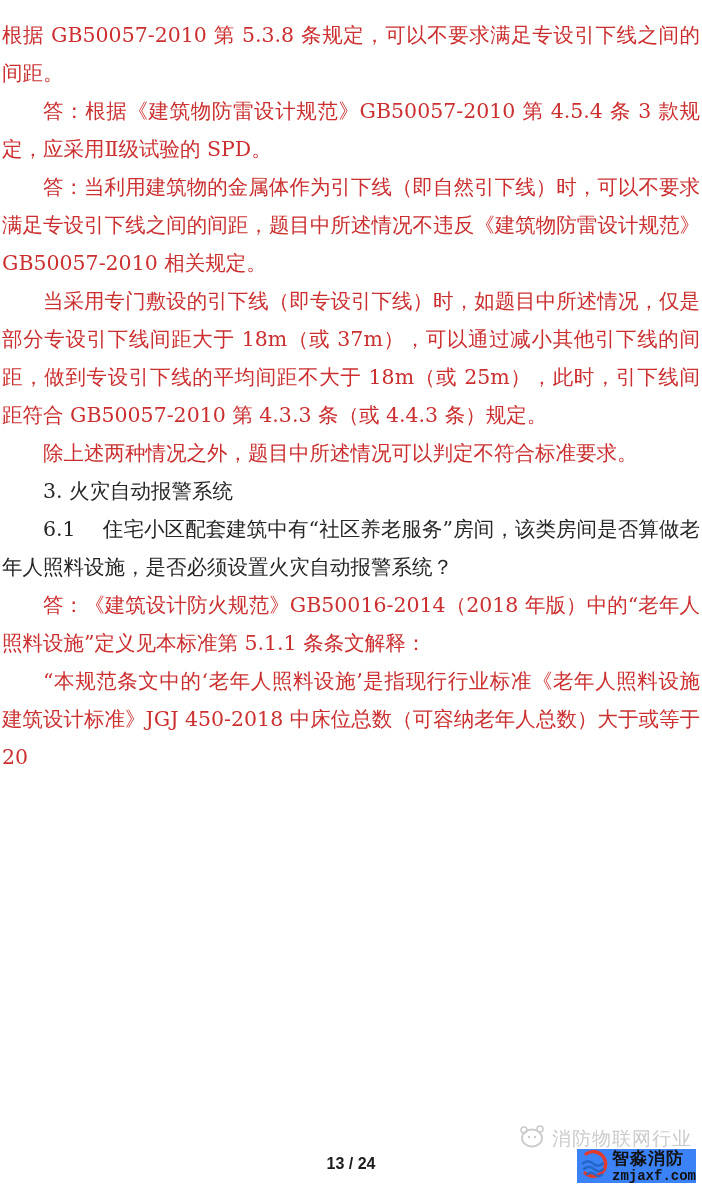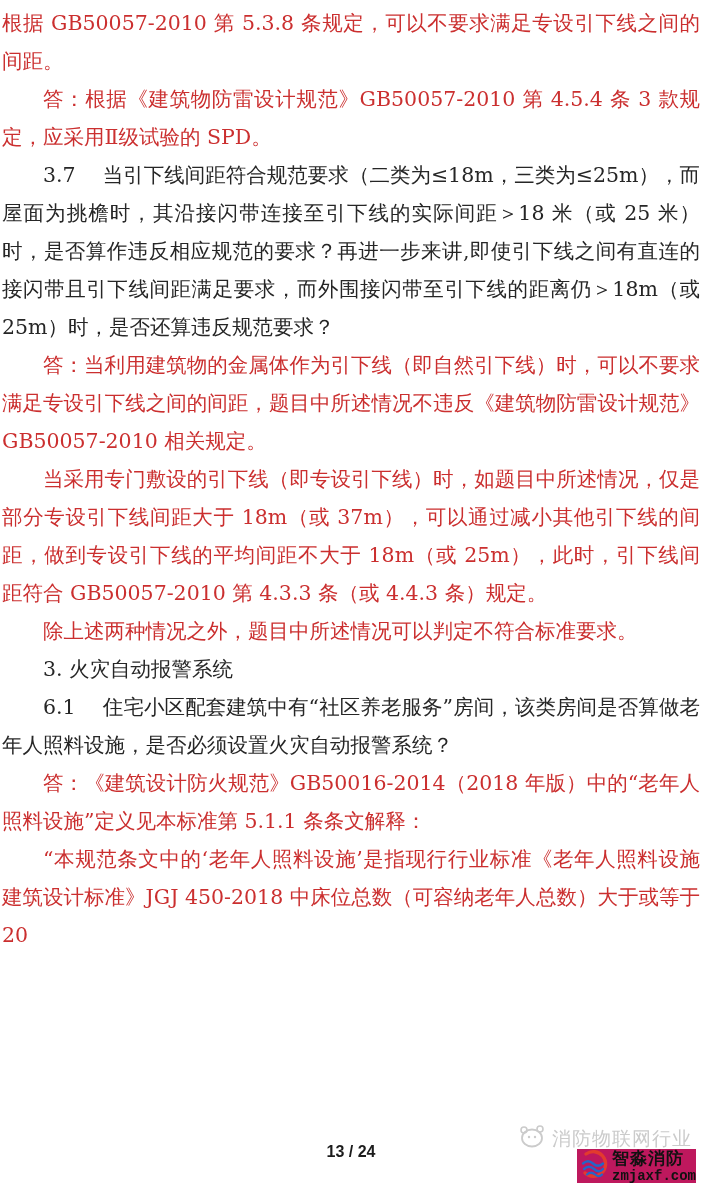--- a/index.html
+++ b/index.html
@@ -10,36 +10,37 @@
     background: #ffffff;
     overflow: hidden;
     font-family: "DejaVu Serif", "Liberation Serif", serif;
   }
   .doc {
     padding: 4px 2px 0 2px;
     font-size: 20.5px;
     line-height: 38px;
     color: #262626;
     text-align: justify;
+    margin-top: 12px;
   }
   .doc p { margin: 0; }
   .indent { text-indent: 2em; }
   .red { color: #cb2f2f; }
   .black { color: #262626; }
   .gap-a { margin-top: 42px; }
   .gap-b { margin-top: 44px; }
   sub.zone-sub {
     font-size: 12px;
     line-height: 0;
     vertical-align: -4px;
   }
   .page-number {
     position: absolute;
     left: 0; right: 0;
-    bottom: 24px;
+    bottom: 12px;
     text-align: center;
     font-family: "Liberation Sans", sans-serif;
     font-weight: bold;
     font-size: 16px;
     color: #1c1c1c;
   }
   .watermark {
     position: absolute;
     right: 4px;
     bottom: 2px;
@@ -60,21 +61,21 @@
     letter-spacing: 1px;
     white-space: nowrap;
   }
   .wm-logo {
     position: absolute;
     right: 2px;
     bottom: 0;
     display: flex;
     align-items: center;
     gap: 3px;
-    background: #be185d;
+    background: #3b82f6;
     padding-left: 2px;
   }
   .wm-logo-text { display: flex; flex-direction: column; line-height: 1; }
   .wm-brand {
     font-family: "Liberation Sans", sans-serif;
     font-weight: 900;
     font-size: 17px;
     color: #111111;
     letter-spacing: 1px;
   }
@@ -91,21 +92,20 @@
 
 <div class="page">
 
   <div class="doc">
 
     <p class="red">根据 GB50057-2010 第 5.3.8 条规定，可以不要求满足专设引下线之间的间距。</p>
 
 
     <p class="red indent">答：根据《建筑物防雷设计规范》GB50057-2010 第 4.5.4 条 3 款规定，应采用Ⅱ级试验的 SPD。</p>
 
-    <p class="black indent gap-b">3.7　 当引下线间距符合规范要求（二类为≤18m，三类为≤25m），而屋面为挑檐时，其沿接闪带连接至引下线的实际间距＞18 米（或 25 米）时，是否算作违反相应规范的要求？再进一步来讲,即使引下线之间有直连的接闪带且引下线间距满足要求，而外围接闪带至引下线的距离仍＞18m（或 25m）时，是否还算违反规范要求？</p>
 
     <p class="red indent">答：当利用建筑物的金属体作为引下线（即自然引下线）时，可以不要求满足专设引下线之间的间距，题目中所述情况不违反《建筑物防雷设计规范》GB50057-2010 相关规定。</p>
 
     <p class="red indent">当采用专门敷设的引下线（即专设引下线）时，如题目中所述情况，仅是部分专设引下线间距大于 18m（或 37m），可以通过减小其他引下线的间距，做到专设引下线的平均间距不大于 18m（或 25m），此时，引下线间距符合 GB50057-2010 第 4.3.3 条（或 4.4.3 条）规定。</p>
 
     <p class="red indent">除上述两种情况之外，题目中所述情况可以判定不符合标准要求。</p>
 
     <p class="black indent gap-b">3. 火灾自动报警系统</p>
 
     <p class="black indent">6.1　 住宅小区配套建筑中有“社区养老服务”房间，该类房间是否算做老年人照料设施，是否必须设置火灾自动报警系统？</p>

